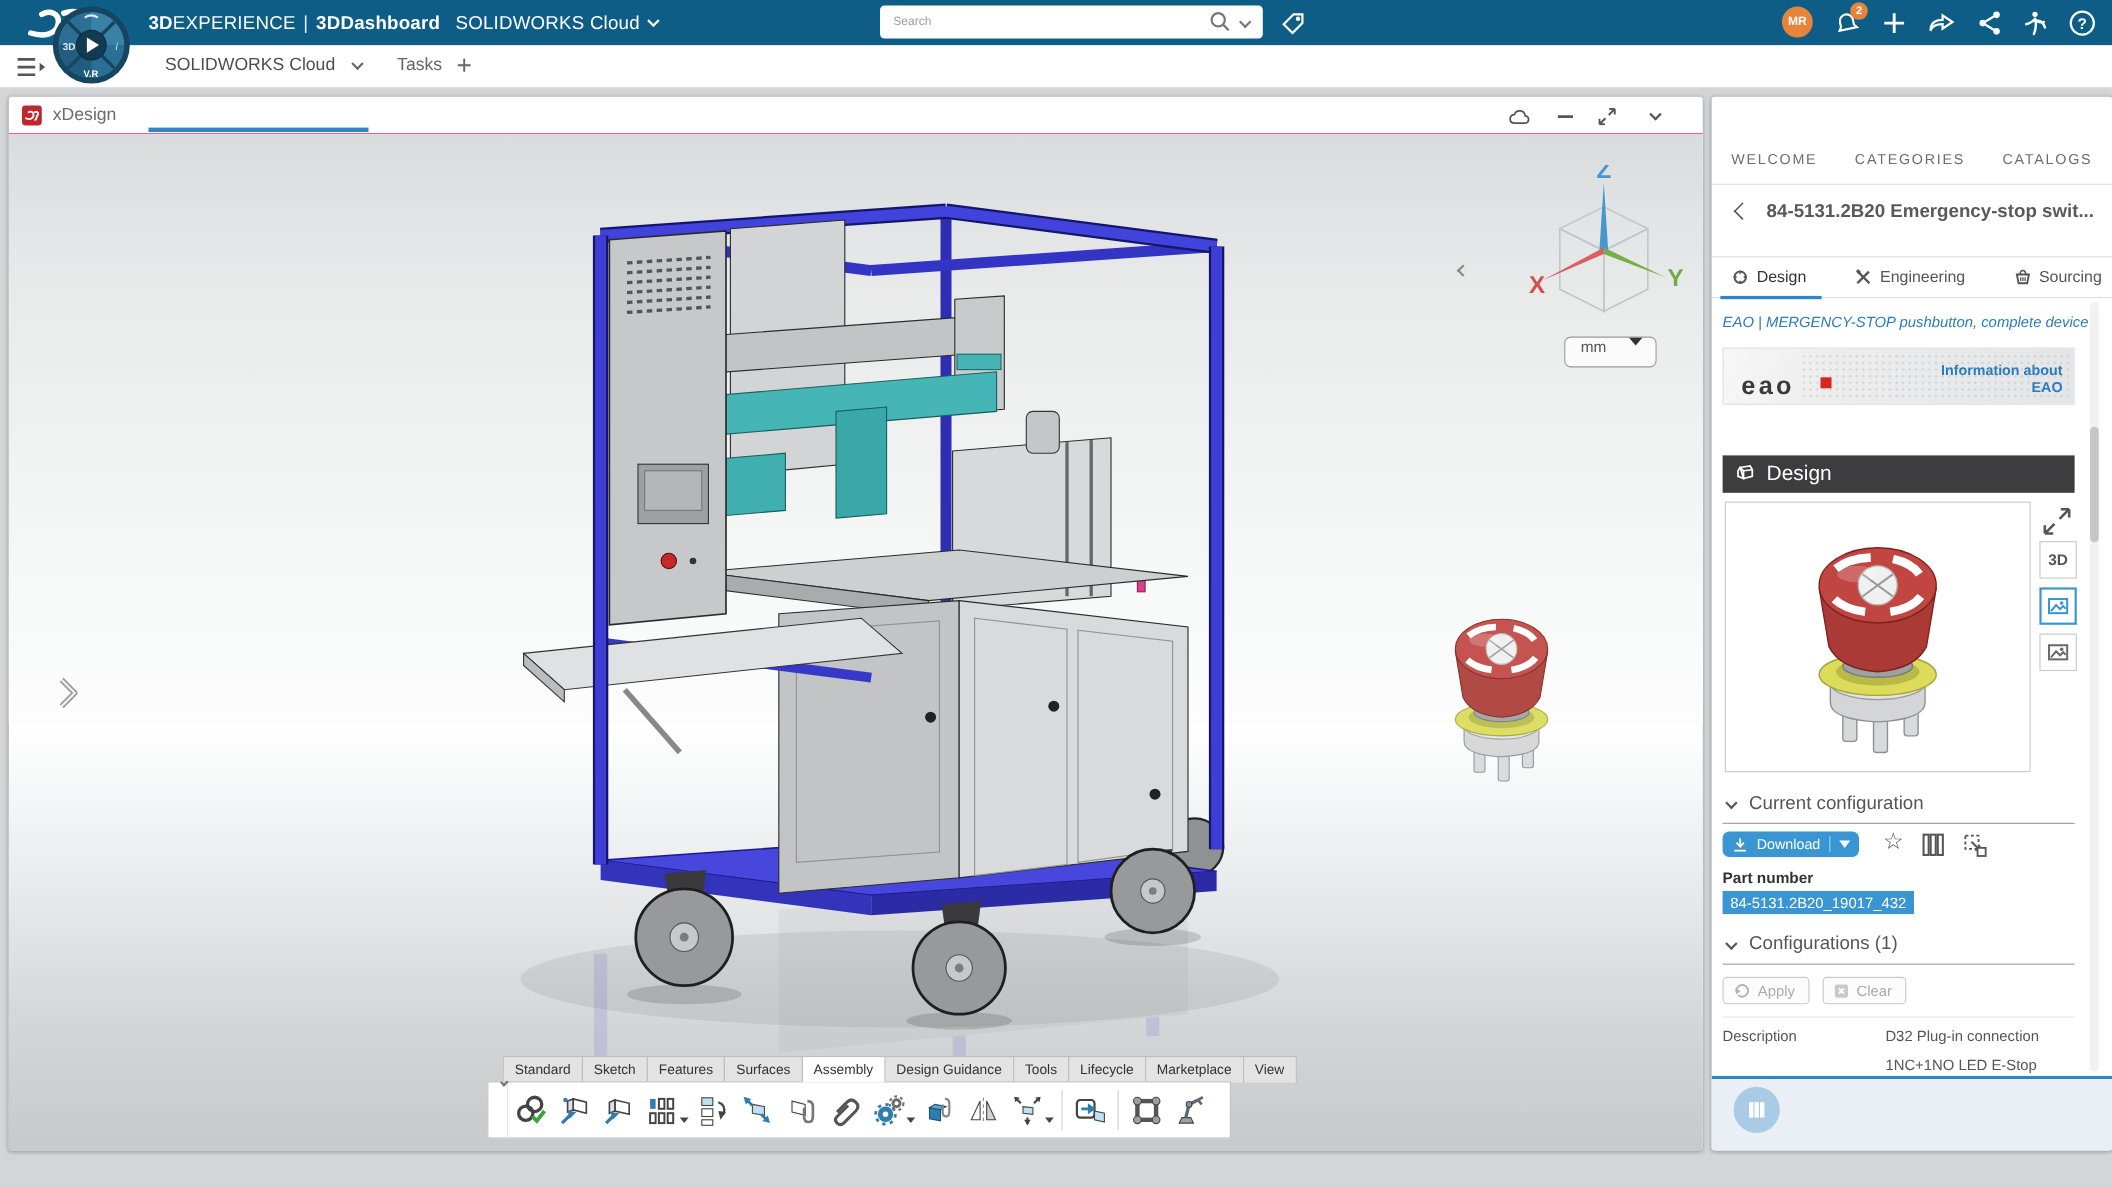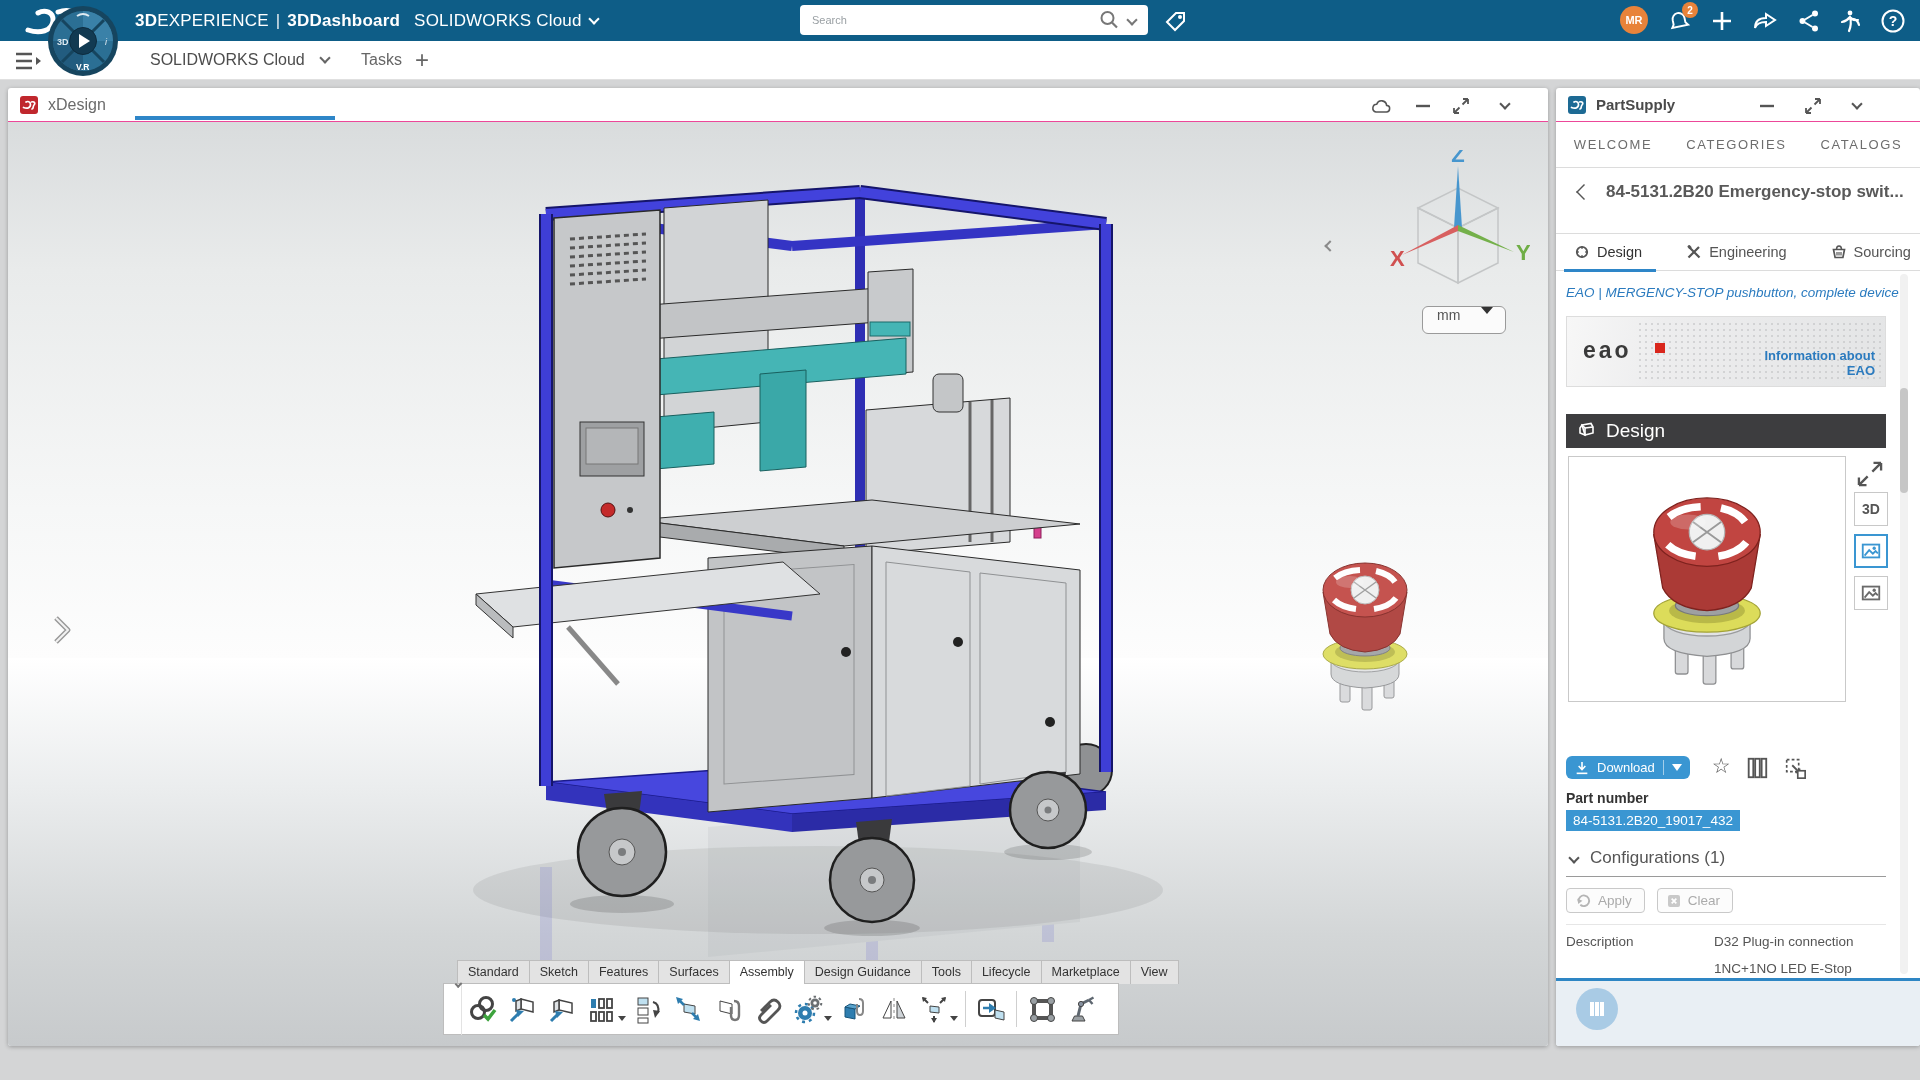--- a/index.html
+++ b/index.html
@@ -62,21 +62,21 @@
   #p-titlerow{position:absolute;left:0;top:84px;width:364px;height:40px;display:flex;align-items:center}
   #p-back{width:16px;height:16px;border-left:2px solid #555;border-bottom:2px solid #555;transform:rotate(45deg) scale(.7);margin-left:20px;cursor:pointer}
   #p-title{font-size:17px;font-weight:bold;color:#595959;margin-left:14px;white-space:nowrap}
   #p-subtabs{position:absolute;left:0;top:145px;width:364px;height:38px;border-top:1px solid #dcdcdc;border-bottom:1px solid #dcdcdc;display:flex;align-items:center}
   .ptab{display:flex;align-items:center;gap:7px;font-size:14.5px;color:#555;cursor:pointer}
   #ptab-design{margin-left:18px;color:#333}
   #ptab-eng{margin-left:44px}
   #ptab-src{margin-left:44px}
   #ptab-underline{position:absolute;left:8px;bottom:-2px;width:92px;height:3px;background:#2e86c8}
   #p-link{position:absolute;left:10px;top:197px;width:330px;font-size:13.5px;font-style:italic;color:#2b7bbf;white-space:nowrap;cursor:pointer}
-  #p-banner{position:absolute;left:10px;top:228px;width:320px;height:71px;border:1px solid #ddd;cursor:pointer;
+  #p-banner{position:absolute;left:10px;top:228px;width:320px;height:52px;border:1px solid #ddd;cursor:pointer;
     background:linear-gradient(100deg,#f7f7f7 0%,#ededee 30%,#e4e5e6 100%)}
   #p-banner .dots{position:absolute;left:70px;top:4px;right:4px;bottom:4px;opacity:.5;
     background-image:radial-gradient(#b9babc 1px,transparent 1.2px);background-size:6px 6px}
   #eao-logo{position:absolute;left:16px;top:20px;font-size:23px;font-weight:bold;color:#3a3a3a;letter-spacing:3px}
   #eao-sq{position:absolute;left:88px;top:26px;width:10px;height:10px;background:#d9261c}
   #p-banner .info{position:absolute;right:10px;bottom:8px;text-align:right;font-size:13px;font-weight:bold;color:#2b7bbf;line-height:15px}
   #p-designbar{position:absolute;left:10px;top:326px;width:320px;height:34px;background:#3d3d3f;display:flex;align-items:center;gap:10px}
   #p-designbar span{color:#fff;font-size:19px}
   #p-viewer{position:absolute;left:12px;top:368px;width:278px;height:246px;border:1px solid #c9c9c9;background:#fff;display:flex;align-items:center;justify-content:center}
   .vbtn{position:absolute;left:298px;width:34px;height:34px;border:1px solid #c8c8c8;background:#fff;display:flex;align-items:center;justify-content:center;cursor:pointer;color:#6a6a6a}
@@ -540,42 +540,20 @@
             <circle cx="14" cy="10" r="2.6" fill="#8892a0" stroke="#444"></circle>
             <path d="M22 6 l4.5 -2.5 M22 6 l3.5 4" stroke="#5e6770" stroke-width="2.4"></path>
           </svg>
         </div>
       </div>
     </div>
   </div>
 </div>
 
 <div class="window" id="pwin">
-  <div class="win-head">
-    <div class="appicon" style="background:#1d6a94">
-      <svg width="14" height="12" viewBox="0 0 28 22">
-        <path d="M3 16 C10 19 17 17 17 10 C17 4 11 3 8 5" stroke="#fff" stroke-width="3.4" fill="none" stroke-linecap="round"></path>
-        <path d="M19 5 C25 3 27 8 24 11 C21 14 24 18 20 19" stroke="#fff" stroke-width="3.4" fill="none" stroke-linecap="round"></path>
-      </svg>
-    </div>
-    <span class="win-title" style="font-weight:bold;color:#4a4a4a;font-size:15px">PartSupply</span>
-    <div class="hic" style="left:200px">
-        <svg width="14" height="4" viewBox="0 0 14 4">
-          <path d="M0 2 H14" stroke="#555" stroke-width="2.4"></path>
-        </svg>
-      </div>
-    <div class="hic" style="left:246px">
-      <svg width="16" height="16" viewBox="0 0 16 16">
-          <path d="M9.5 6.5 L15 1 M15 1 H10 M15 1 V6 M6.5 9.5 L1 15 M1 15 H6 M1 15 V10" stroke="#555" stroke-width="1.8" fill="none"></path>
-        </svg>
-    </div>
-    <div class="hic" style="left:290px">
-        <i class="chev" style="color:#555;margin:0 0 4px 0"></i>
-      </div>
-  </div>
 
   <div id="p-navtabs">
     <span class="pnav">WELCOME</span>
     <span class="pnav">CATEGORIES</span>
     <span class="pnav">CATALOGS</span>
   </div>
 
   <div id="p-titlerow">
     <i id="p-back"></i>
     <span id="p-title">84-5131.2B20 Emergency-stop swit...</span>
@@ -652,20 +630,24 @@
       <rect x="3" y="5" width="18" height="14" fill="none" stroke="currentColor" stroke-width="2"></rect>
       <circle cx="15.5" cy="9" r="1.8" fill="currentColor"></circle>
       <path d="M5 17 l5 -6 4 4 3 -3 2.5 2.5" stroke="currentColor" fill="none" stroke-width="2"></path>
     </svg>
   </div>
 
   <div id="p-scroll">
       <div id="p-thumb"></div>
     </div>
 
+  <div class="sect-head" id="sect-config">
+    <i class="chev"></i>
+      <span>Current configuration</span>
+  </div>
 
   <div id="dl-row">
     <div id="dl-btn">
       <svg width="16" height="16" viewBox="0 0 24 24">
         <path d="M12 3 v10 M7 9 l5 5.5 5 -5.5" stroke="#fff" stroke-width="2.4" fill="none"></path>
         <path d="M4 20 h16" stroke="#fff" stroke-width="2.4"></path>
       </svg>
       <span class="txt">Download</span>
       <span class="dsep"></span>
       <i class="tri-down"></i>

